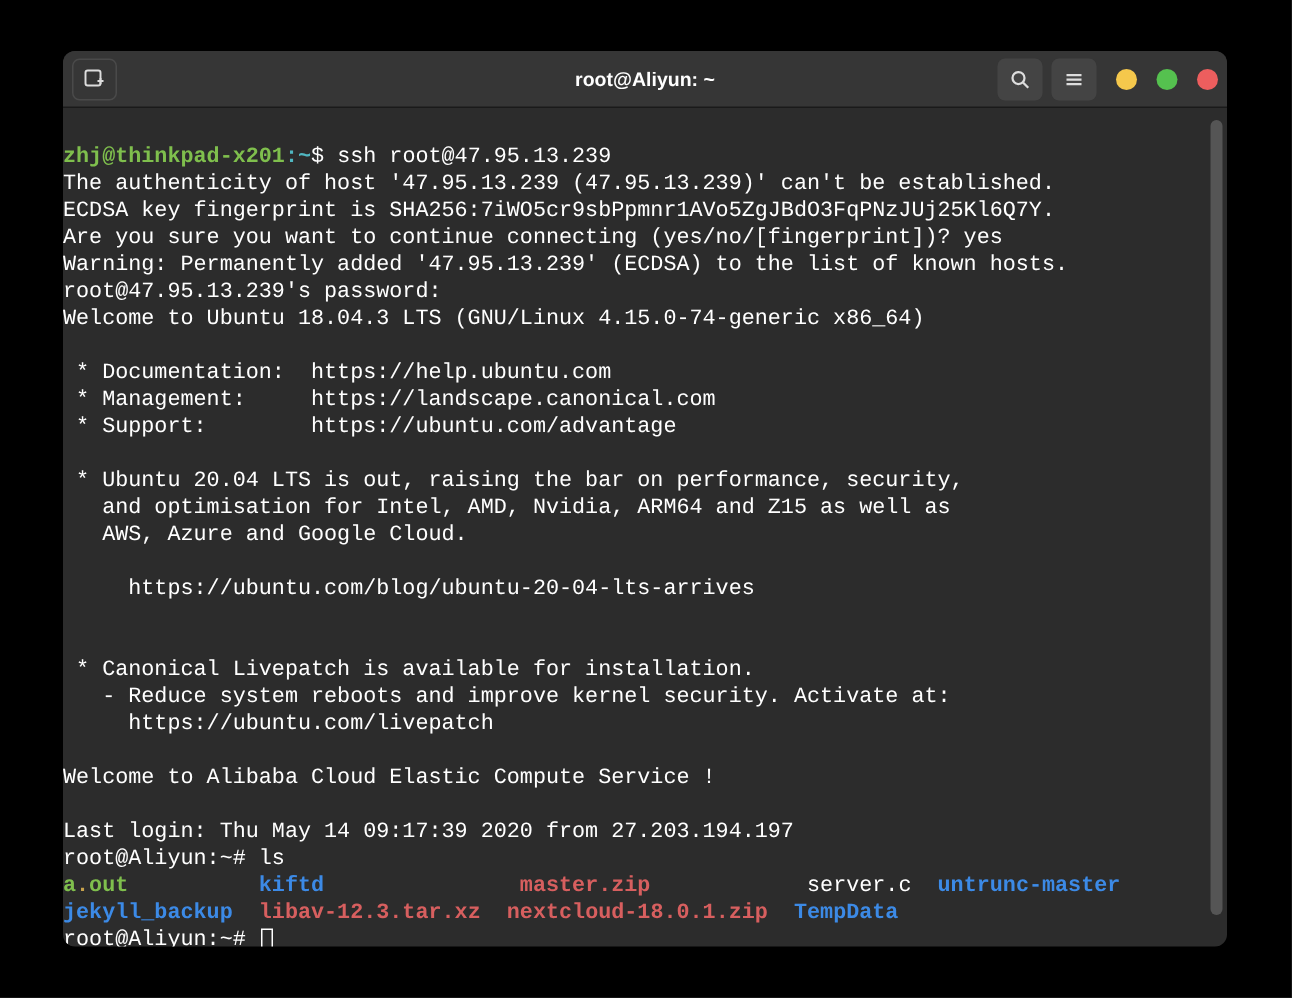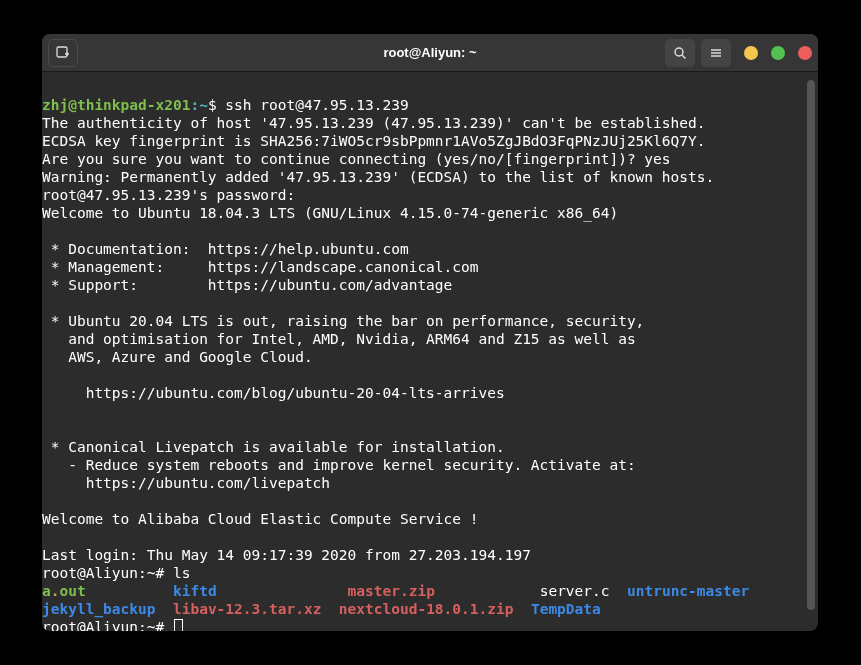--- a/index.html
+++ b/index.html
@@ -86,20 +86,21 @@
     .win-yellow { background: #f5c84c; }
     .win-green  { background: #55c14f; }
     .win-red    { background: #ed5e5e; }
     .terminal-body {
       padding: 6px 0 0 0;
       color: #fff;
       line-height: 18px;
       white-space: pre;
       position: relative;
       height: calc(100% - 38px);
+      font-family: Liberation Mono, monospace;
     }
     .scrollbar {
       position: absolute;
       right: 3px;
       top: 8px;
       width: 8px;
       height: 530px;
       background: #555;
       border-radius: 4px;
     }

